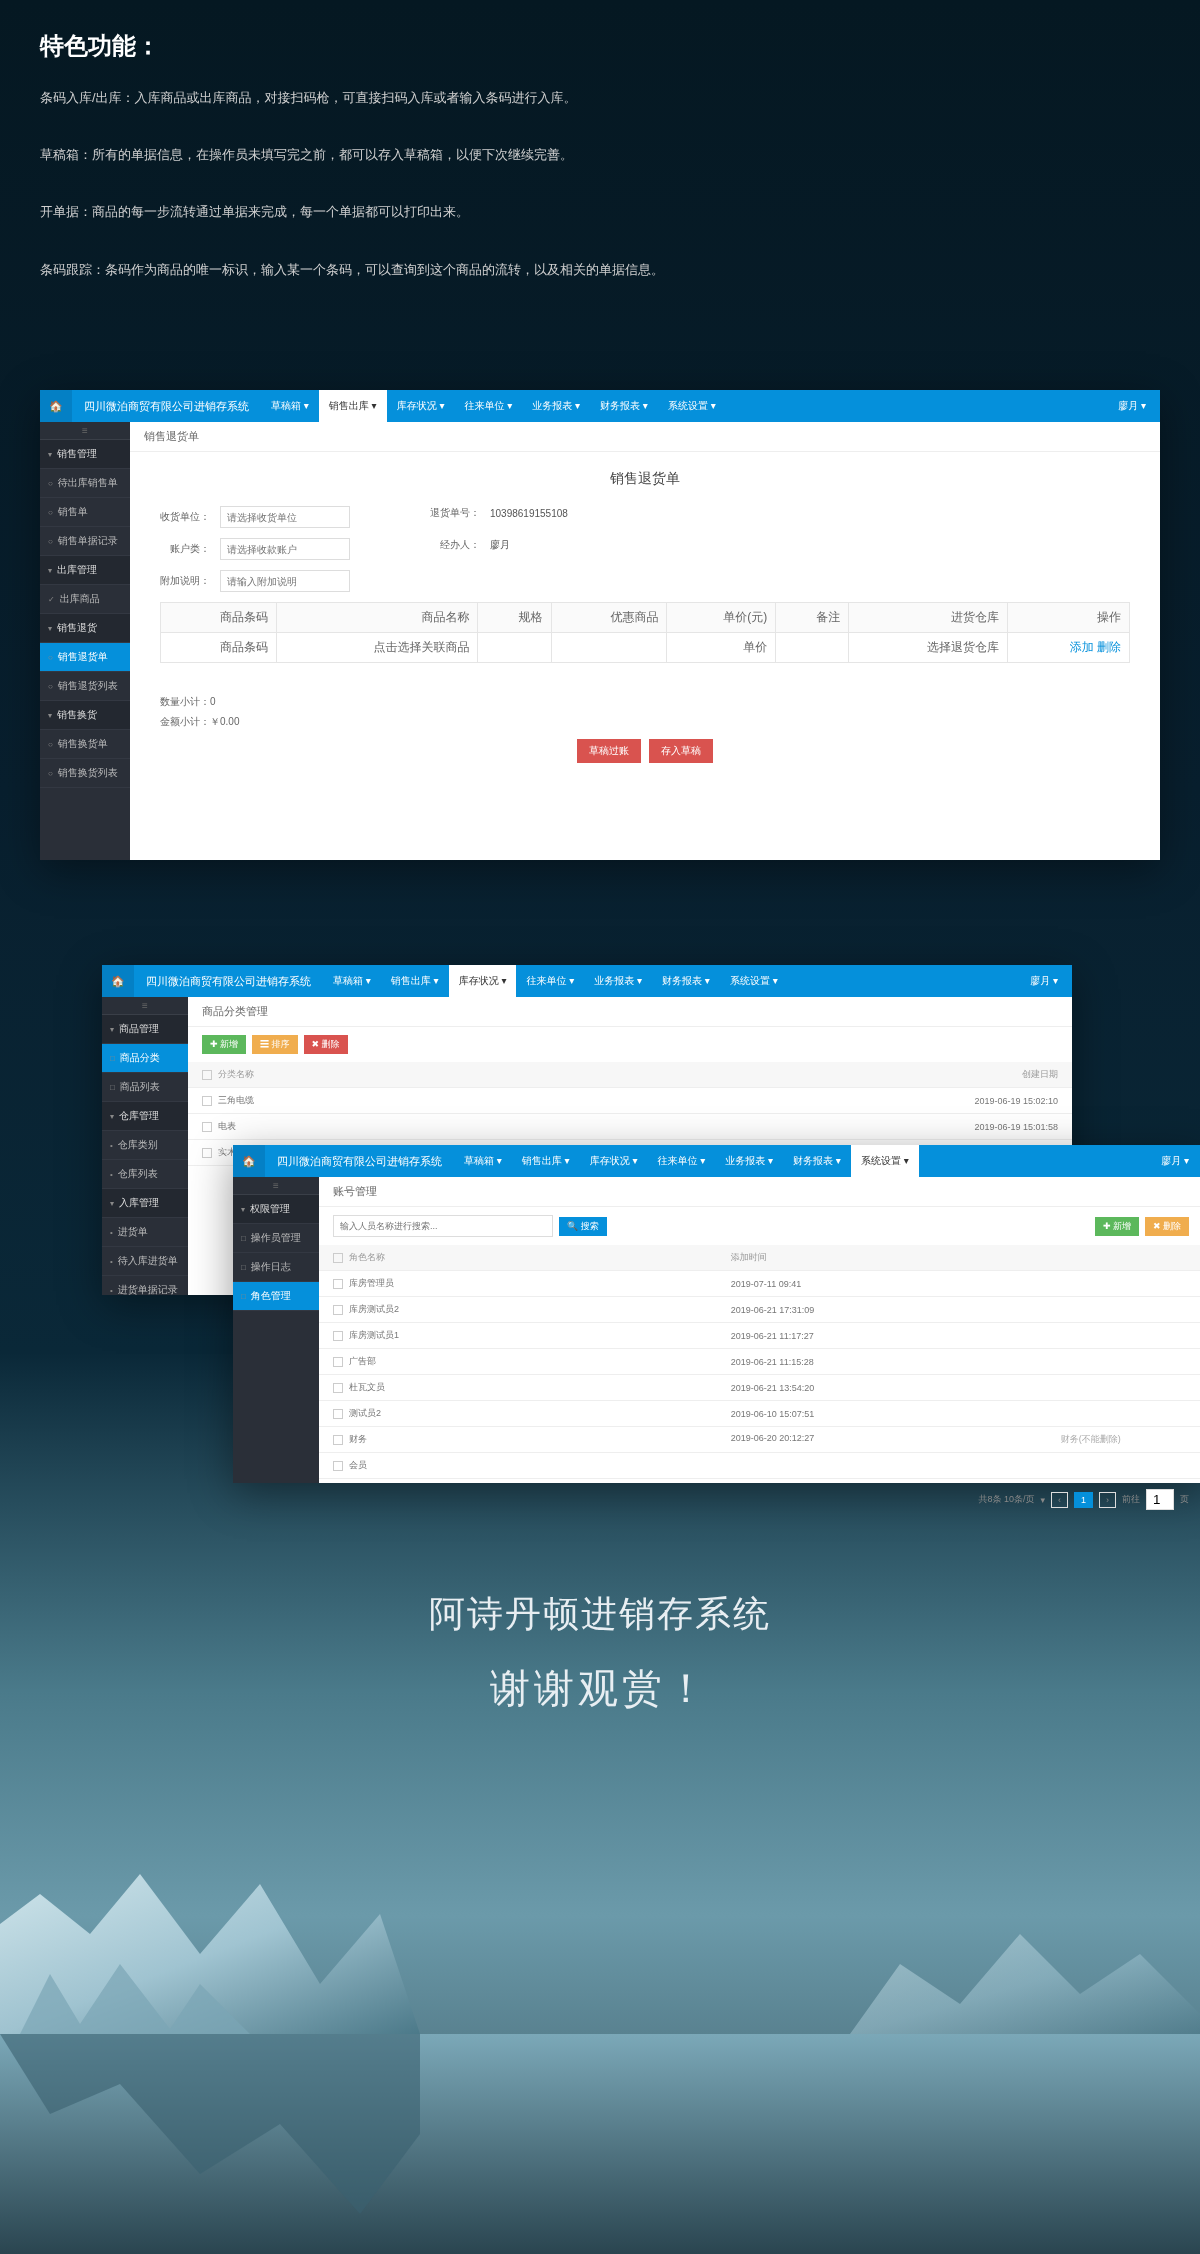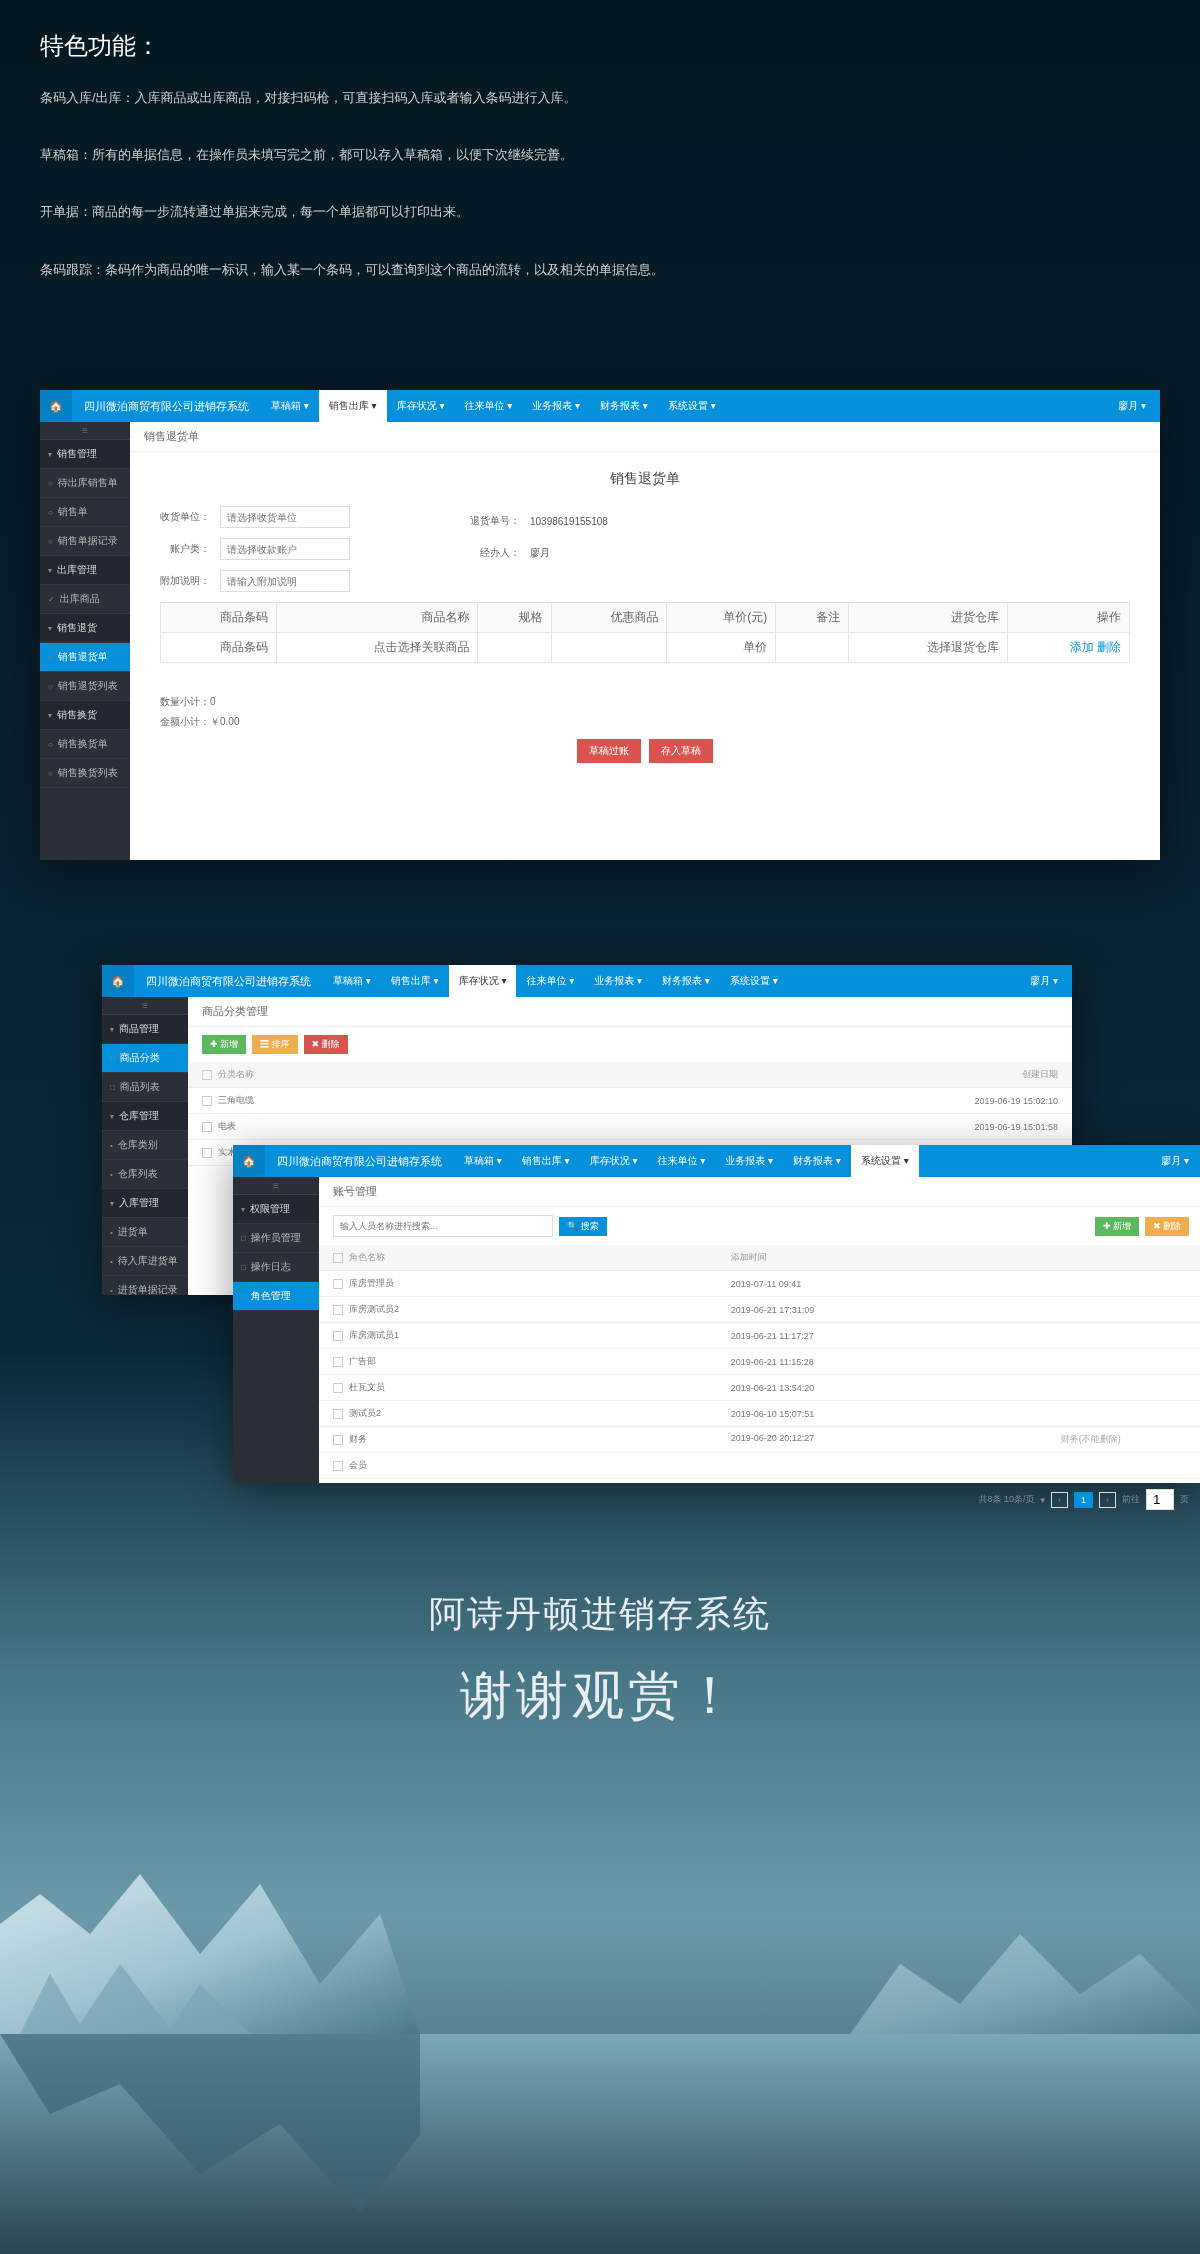--- a/index.html
+++ b/index.html
@@ -1,18 +1,18 @@
 <!DOCTYPE html>
 <html><head>
 <meta charset="utf-8">
 <style>
 *{margin:0;padding:0;box-sizing:border-box;font-family:"Microsoft YaHei","PingFang SC",sans-serif}
 body{width:1200px;background:linear-gradient(180deg,#051822 0%,#081f2e 35%,#0a2838 60%,#4a7a8a 75%,#6b9aaa 85%,#385560 100%);min-height:2254px;position:relative}
 .intro{padding:30px 40px 0;color:#e8e8e8}
-.intro h2{font-size:24px;font-weight:400;margin-bottom:20px;color:#fff}
+.intro h2{font-size:24px;font-weight:700;margin-bottom:20px;color:#fff}
 .intro p{font-size:13px;line-height:2.4;margin-bottom:26px;color:#d0d0d0}
 .app{position:absolute;background:#fff;box-shadow:0 10px 40px rgba(0,0,0,.4);font-size:11px}
 .app1{left:40px;top:390px;width:1120px;height:470px}
 .app2{left:102px;top:965px;width:970px;height:330px}
 .app3{left:233px;top:1145px;width:970px;height:338px}
 .topbar{height:32px;background:#0590db;display:flex;align-items:center;color:#fff;font-size:11px}
 .topbar .home{width:32px;height:32px;display:flex;align-items:center;justify-content:center;background:#0480c5}
 .topbar .brand{padding:0 12px;font-weight:500}
 .topbar .nav{display:flex;height:32px}
 .topbar .nav-item{padding:0 10px;height:32px;display:flex;align-items:center;cursor:pointer;font-size:10px;white-space:nowrap}
@@ -22,21 +22,21 @@
 .sidebar{width:90px;background:#2a2f38;color:#bbb;font-size:10px;overflow:hidden}
 .sidebar .toggle{height:18px;background:#2a2f38;border-bottom:1px solid #3a3f48;display:flex;align-items:center;justify-content:center;color:#666}
 .sidebar .sb-item{padding:7px 8px;display:flex;align-items:center;gap:5px;border-bottom:1px solid #333842;cursor:pointer}
 .sidebar .sb-item.header{background:#232830;color:#ddd}
 .sidebar .sb-item.active{background:#0590db;color:#fff}
 .sidebar .chev{font-size:8px;color:#888}
 .main{flex:1;background:#fff;position:relative}
 .crumb{height:30px;border-bottom:1px solid #eee;display:flex;align-items:center;padding:0 14px;font-size:11px;color:#666}
 .form-area{padding:18px 30px}
 .form-title{text-align:center;font-size:14px;color:#444;margin-bottom:18px}
-.form-row{display:flex;align-items:flex-end;margin-bottom:10px;gap:40px}
+.form-row{display:flex;align-items:flex-start;margin-bottom:10px;}
 .form-field{display:flex;align-items:center;gap:10px}
 .form-field label{font-size:10px;color:#666;width:50px;text-align:right}
 .form-field input{height:22px;width:130px;border:1px solid #ddd;padding:0 6px;font-size:10px;color:#999}
 .form-field .static{font-size:10px;color:#555}
 .dtable{width:100%;border-collapse:collapse;margin-top:8px}
 .dtable th,.dtable td{border:1px solid #e5e5e5;padding:6px 8px;font-size:12px;text-align:right;color:#666}
 .dtable th{background:#fafafa;font-weight:400}
 .dtable a{color:#0590db;text-decoration:none}
 .totals{padding:14px 30px;font-size:10px;color:#666}
 .totals div{margin-bottom:6px}
@@ -52,21 +52,21 @@
 .list-table{width:100%;border-collapse:collapse}
 .list-table th,.list-table td{border-bottom:1px solid #eee;padding:6px 14px;font-size:9px;color:#777;text-align:left}
 .list-table th{background:#f7f7f7;font-weight:400;color:#999}
 .list-table .rt{text-align:right}
 .cb{width:10px;height:10px;border:1px solid #ccc;display:inline-block;vertical-align:middle;margin-right:6px}
 .search-input{flex:1;max-width:220px;height:22px;border:1px solid #ddd;padding:0 6px;font-size:9px}
 .pager{padding:10px 14px;display:flex;justify-content:flex-end;align-items:center;gap:6px;font-size:9px;color:#888}
 .pager .pg{border:1px solid #ddd;padding:2px 6px}
 .outro{position:absolute;top:1590px;width:100%;text-align:center;color:#e8eef2}
 .outro .t1{font-size:36px;font-weight:300;letter-spacing:2px;margin-bottom:22px}
-.outro .t2{font-size:52px;font-weight:300;letter-spacing:4px}
+.outro .t2{font-size:40px;font-weight:300;letter-spacing:4px}
 .iceberg{position:absolute;bottom:0;left:0;width:100%;height:420px;overflow:hidden}
 .iceberg svg{width:100%;height:100%}
 </style>
 </head>
 <body>
 
 <div class="intro">
   <h2>特色功能：</h2>
   <p>条码入库/出库：入库商品或出库商品，对接扫码枪，可直接扫码入库或者输入条码进行入库。</p>
   <p>草稿箱：所有的单据信息，在操作员未填写完之前，都可以存入草稿箱，以便下次继续完善。</p>

